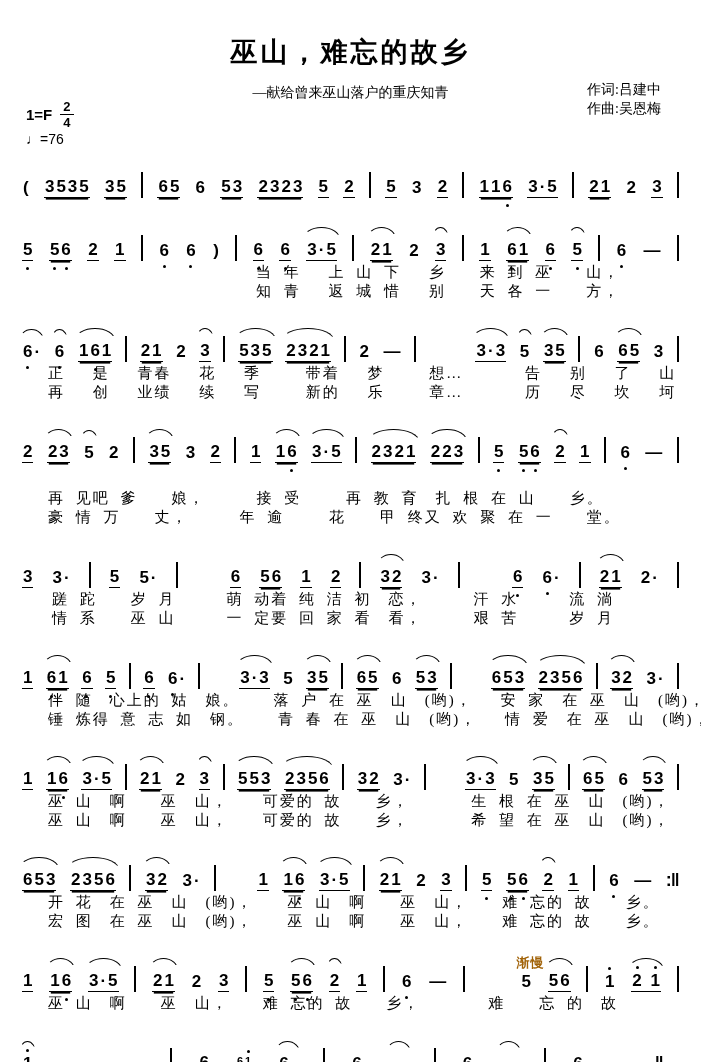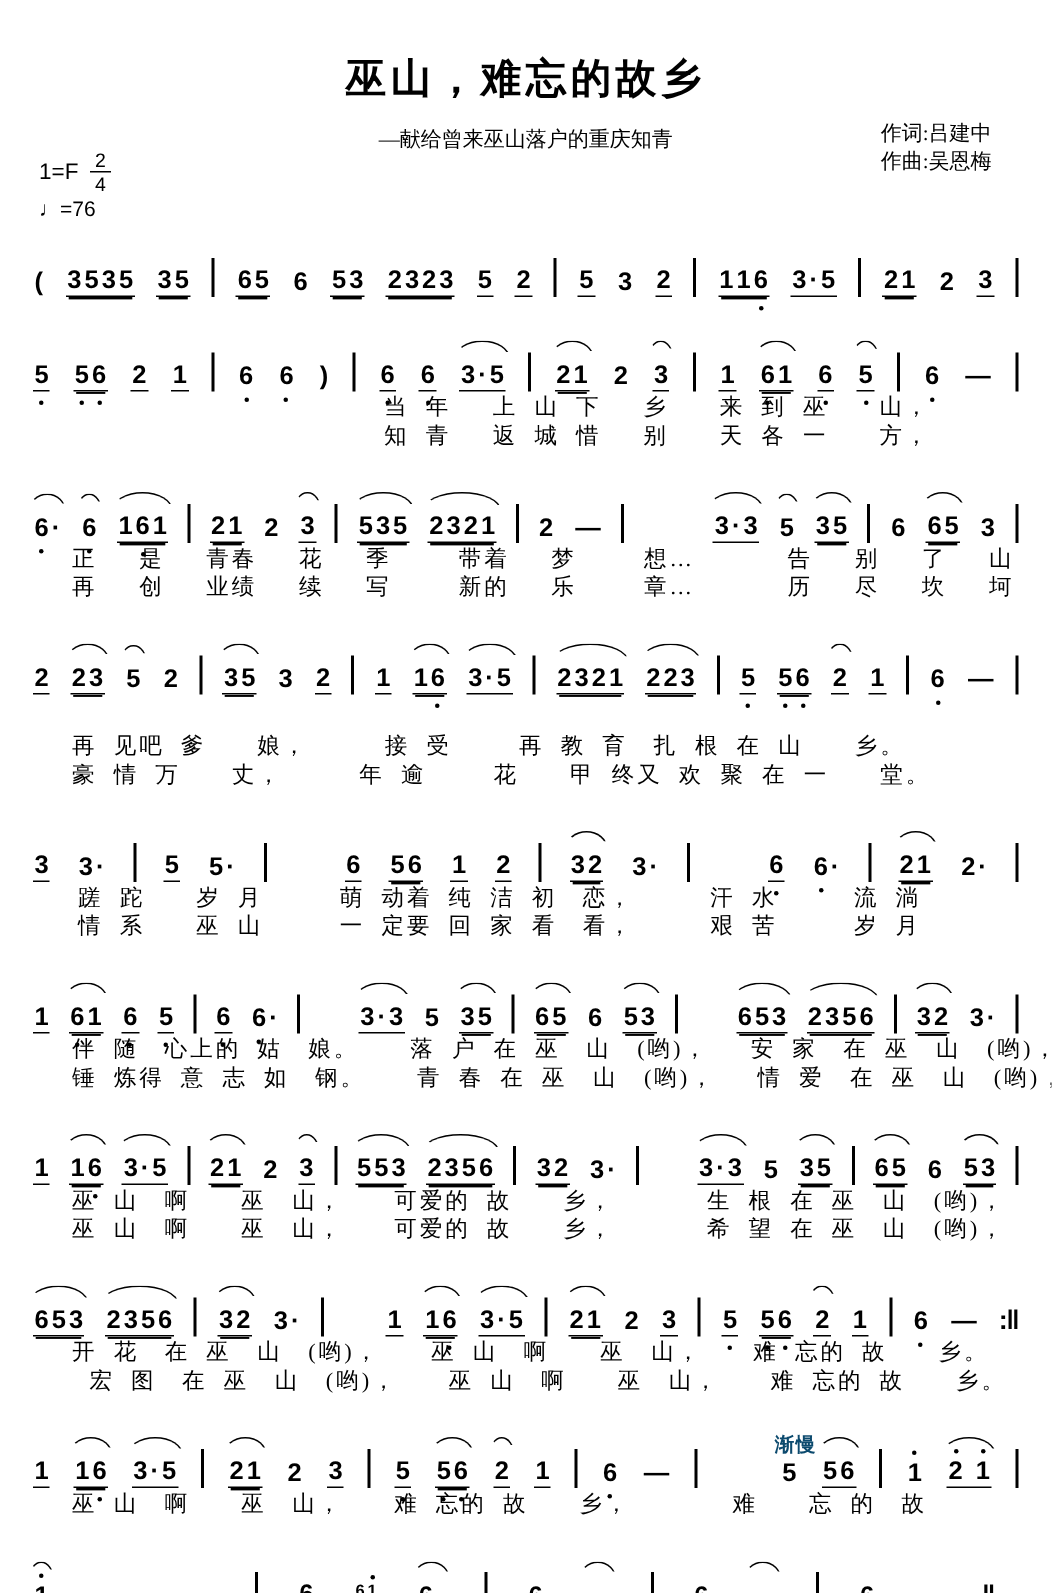--- a/index.html
+++ b/index.html
@@ -17,21 +17,21 @@
   .subrow{position:relative;height:46px;}
   .subtitle{
     position:absolute;left:0;right:0;top:4px;text-align:center;
     font-size:14px;font-family:"Liberation Serif","DejaVu Serif",serif;
   }
   .credits{
     position:absolute;right:26px;top:0;font-size:14px;line-height:19px;
     font-family:"Liberation Serif","DejaVu Serif",serif;text-align:center;
   }
   .keytempo{height:52px;margin-top:-26px;padding-left:12px;}
-  .keysig{font-size:15px;font-weight:normal;display:flex;align-items:center;gap:8px;}
+  .keysig{font-size:15px;font-weight:bold;display:flex;align-items:center;gap:8px;}
   .frac{display:inline-flex;flex-direction:column;align-items:center;font-size:13px;line-height:13px;}
   .frac .num{border-bottom:1.5px solid #000;padding:0 3px 1px 3px;}
   .frac .den{padding-top:1px;}
   .tempo{font-size:14px;font-weight:normal;margin-top:2px;}
   
   .score{padding:2px 4px 0 4px;}
   .sys{margin-bottom:17px;}
   .notes{
     display:flex;align-items:flex-end;justify-content:space-between;
     height:46px;padding:18px 4px 2px 4px;box-sizing:border-box;
@@ -47,21 +47,21 @@
   .note.u2{border-bottom:1.6px solid #000;box-shadow:0 3.4px 0 -1.8px #000;}
   .note.u1 .ch i.db,.note.u2 .ch i.db{bottom:-10px;}
   .note.arc::before{
     content:"";position:absolute;left:-3px;right:-3px;top:-13px;height:10px;
     border:1.6px solid transparent;border-top-color:#000;
     border-radius:50% 50% 0 0 / 100% 100% 0 0;
   }
   .note.small{font-size:11px;line-height:12px;margin-bottom:6px;}
   .note .tag{
     position:absolute;top:-19px;left:-4px;font-size:13px;font-weight:bold;
-    color:#0c4a6e;white-space:nowrap;letter-spacing:1px;
+    color:#a16207;white-space:nowrap;letter-spacing:1px;
   }
   .bar{display:inline-block;width:2px;height:26px;background:#000;margin-bottom:0;}
   .rep,.fin{font-size:18px;letter-spacing:-1px;font-weight:bold;line-height:22px;}
   .sp{display:inline-block;flex:0 0 auto;}
   .lyric{
     font-size:15px;line-height:19px;letter-spacing:2px;word-spacing:5px;
     font-family:"Liberation Serif","DejaVu Serif",serif;white-space:nowrap;
   }
 </style>
 </head>
@@ -667,21 +667,21 @@
           <span class="bar"></span>
           <span class="note">
             <span class="ch">6<i class="db"></i></span>
           </span>
           <span class="note">
             <span class="ch">—</span>
           </span>
           <span class="rep">:‖</span>
         </div>
         <div class="lyric" style="padding-left: 30px;">开 花　在 巫　山　(哟)，　　巫 山　啊　　巫　山，　　难 忘的 故　　乡。</div>
-        <div class="lyric" style="padding-left: 30px; text-align: center;">宏 图　在 巫　山　(哟)，　　巫 山　啊　　巫　山，　　难 忘的 故　　乡。</div>
+        <div class="lyric" style="padding-left: 30px;">宏 图　在 巫　山　(哟)，　　巫 山　啊　　巫　山，　　难 忘的 故　　乡。</div>
       </div>
       <div class="sys">
         <div class="notes">
           <span class="note u1">
             <span class="ch">1</span>
           </span>
           <span class="note u2 arc">
             <span class="ch">1</span>
             <span class="ch">6<i class="db"></i></span>
           </span>

